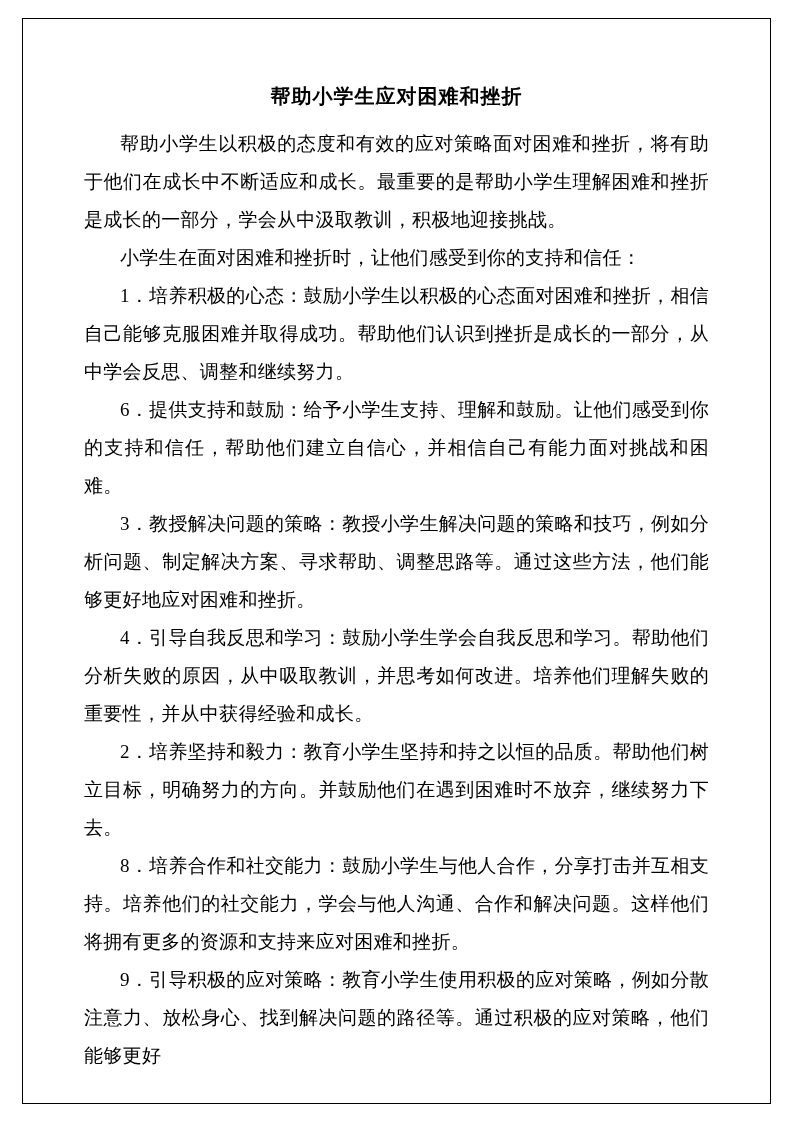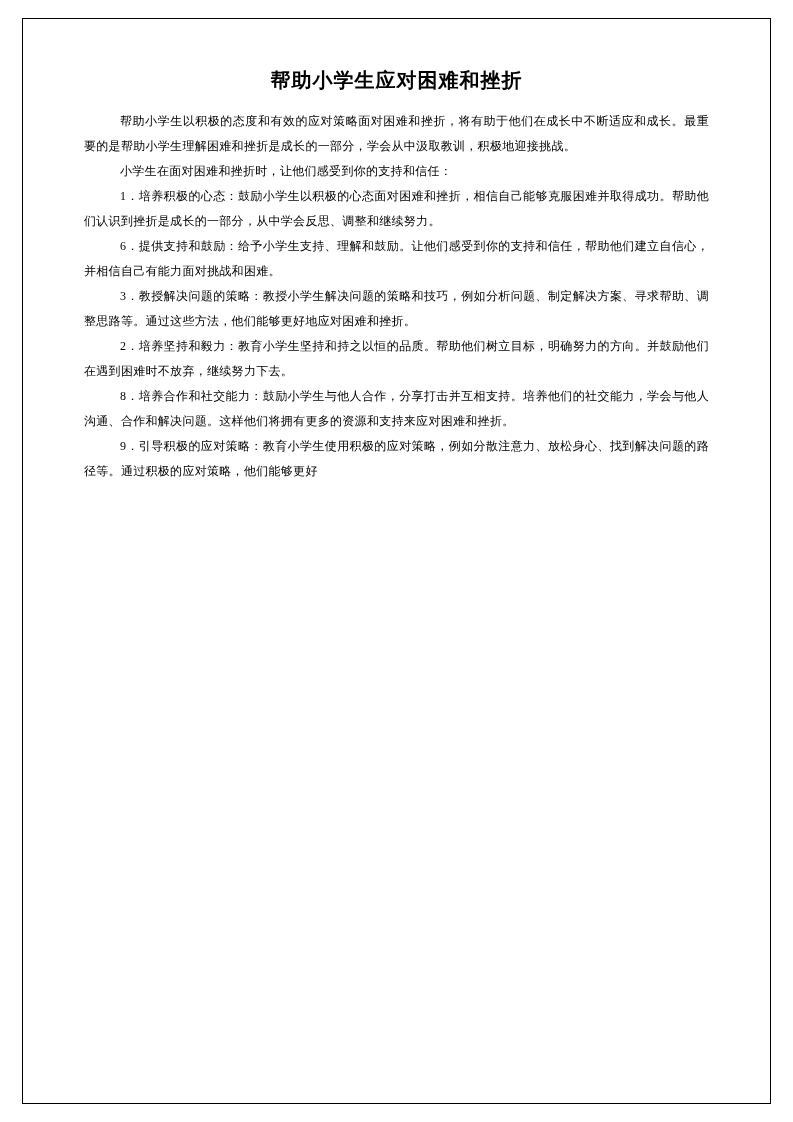--- a/index.html
+++ b/index.html
@@ -27,35 +27,35 @@
     top: 18px;
     width: 749px;
     height: 1086px;
     border: 1px solid #000000;
     box-sizing: border-box;
     pointer-events: none;
   }
   .content {
     position: absolute;
     left: 84px;
-    top: 65px;
+    top: 81px;
     width: 625px;
   }
   .doc-title {
     text-align: center;
     font-size: 20px;
     font-weight: bold;
     line-height: 30px;
     margin: 0 0 14px 0;
     letter-spacing: 1px;
     font-family: "Liberation Sans", "DejaVu Sans", sans-serif;
   }
   .para {
-    font-size: 12px;
-    line-height: 25px;
+    font-size: 19px;
+    line-height: 38px;
     margin: 0;
     text-align: justify;
     text-justify: inter-ideograph;
     letter-spacing: 0.3px;
   }
   .para.indent {
     text-indent: 36px;
   }
   .para.listitem {
     text-indent: 36px;
@@ -66,17 +66,18 @@
 
 <div class="page">
   <div class="page-border"></div>
   <div class="content">
     <h1 class="doc-title">帮助小学生应对困难和挫折</h1>
     <p class="para indent">帮助小学生以积极的态度和有效的应对策略面对困难和挫折，将有助于他们在成长中不断适应和成长。最重要的是帮助小学生理解困难和挫折是成长的一部分，学会从中汲取教训，积极地迎接挑战。</p>
     <p class="para indent">小学生在面对困难和挫折时，让他们感受到你的支持和信任：</p>
     <p class="para listitem">1．培养积极的心态：鼓励小学生以积极的心态面对困难和挫折，相信自己能够克服困难并取得成功。帮助他们认识到挫折是成长的一部分，从中学会反思、调整和继续努力。</p>
     <p class="para listitem">6．提供支持和鼓励：给予小学生支持、理解和鼓励。让他们感受到你的支持和信任，帮助他们建立自信心，并相信自己有能力面对挑战和困难。</p>
     <p class="para listitem">3．教授解决问题的策略：教授小学生解决问题的策略和技巧，例如分析问题、制定解决方案、寻求帮助、调整思路等。通过这些方法，他们能够更好地应对困难和挫折。</p>
+    <p class="para listitem">4．引导自我反思和学习：鼓励小学生学会自我反思和学习。帮助他们分析失败的原因，从中吸取教训，并思考如何改进。培养他们理解失败的重要性，并从中获得经验和成长。</p>
     <p class="para listitem">2．培养坚持和毅力：教育小学生坚持和持之以恒的品质。帮助他们树立目标，明确努力的方向。并鼓励他们在遇到困难时不放弃，继续努力下去。</p>
     <p class="para listitem">8．培养合作和社交能力：鼓励小学生与他人合作，分享打击并互相支持。培养他们的社交能力，学会与他人沟通、合作和解决问题。这样他们将拥有更多的资源和支持来应对困难和挫折。</p>
     <p class="para listitem">9．引导积极的应对策略：教育小学生使用积极的应对策略，例如分散注意力、放松身心、找到解决问题的路径等。通过积极的应对策略，他们能够更好</p>
   </div>
 </div>
 
 </body></html>

